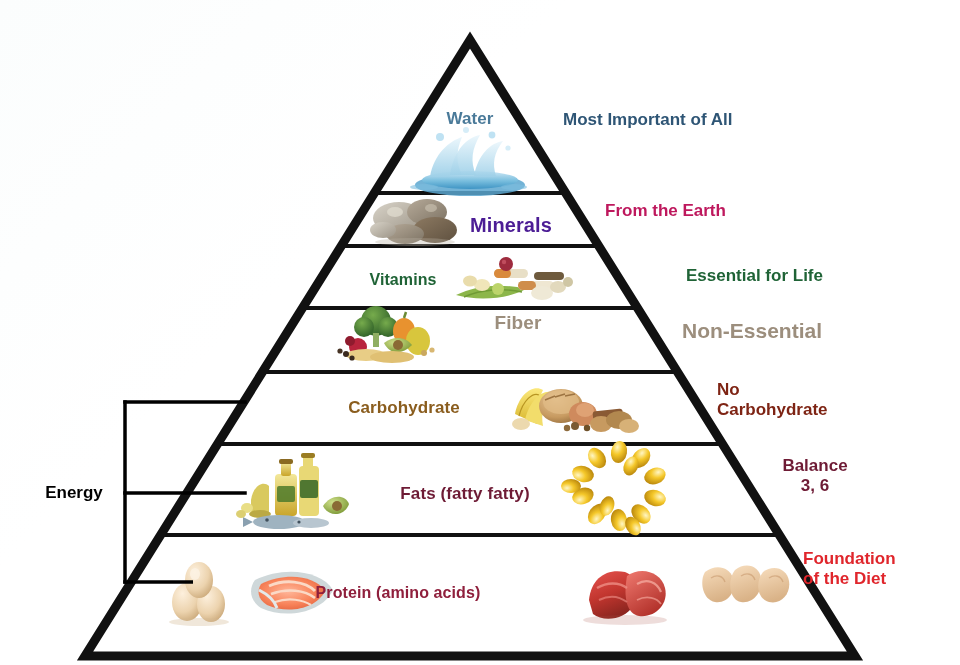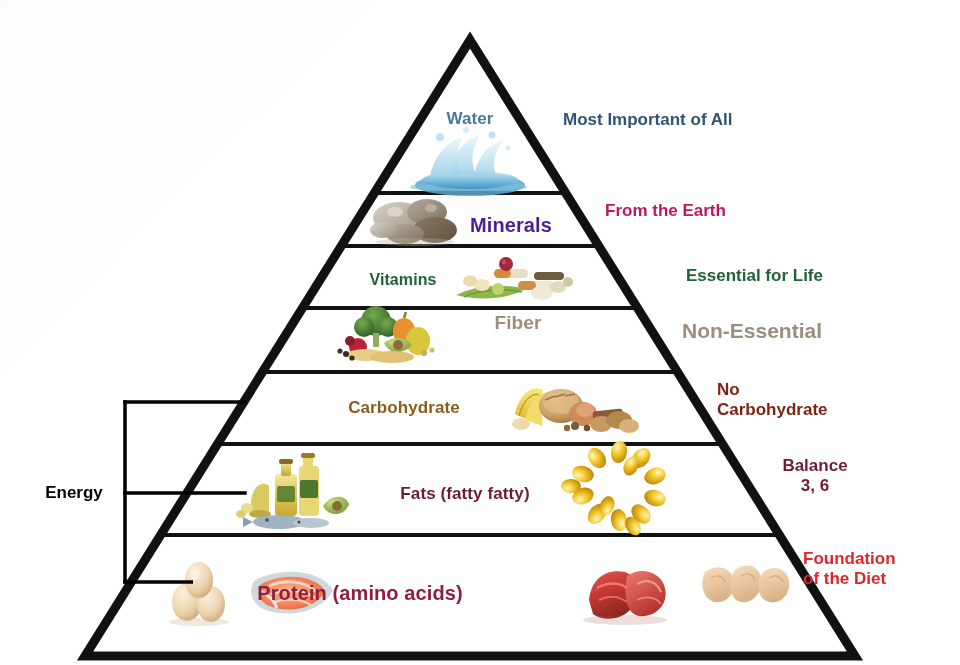--- a/index.html
+++ b/index.html
@@ -323,21 +323,21 @@
       </g>
   </svg>
 
   <div id="tier-labels">
       <div class="tier-label" style="left: 470px; top: 119px; color: rgb(74, 122, 153); font-size: 17px;">Water</div>
       <div class="tier-label" style="left: 511px; top: 225px; color: #4c1d95; font-size: 20px;">Minerals</div>
       <div class="tier-label" style="left: 403px; top: 280px; color: rgb(31, 99, 54); font-size: 16px;">Vitamins</div>
       <div class="tier-label" style="left: 518px; top: 323px; color: rgb(156, 142, 125); font-size: 19px;">Fiber</div>
       <div class="tier-label" style="left: 404px; top: 408px; color: rgb(138, 93, 30); font-size: 17px;">Carbohydrate</div>
       <div class="tier-label" style="left: 465px; top: 494px; color: rgb(110, 27, 53); font-size: 17px;">Fats (fatty fatty)</div>
-      <div class="tier-label" style="left: 360px; top: 593px; color: rgb(143, 31, 60); font-size: 20px;">Protein (amino acids)</div>
+      <div class="tier-label" style="left: 398px; top: 593px; color: rgb(143, 31, 60); font-size: 16px;">Protein (amino acids)</div>
     </div>
   <div id="annotations">
       <div class="annot" style="left: 563px; top: 120px; color: rgb(46, 85, 117); font-size: 17px;">Most Important of All</div>
       <div class="annot" style="left: 605px; top: 211px; color: #be185d; font-size: 17px;">From the Earth</div>
       <div class="annot" style="left: 645px; top: 276px; color: rgb(31, 99, 54); font-size: 17px; margin-left: 41px;">Essential for Life</div>
       <div class="annot" style="left: 682px; top: 331px; color: rgb(156, 142, 125); font-size: 21px;">Non-Essential</div>
       <div class="annot" style="left: 717px; top: 400px; color: rgb(126, 36, 20); font-size: 17px;">No Carbohydrate</div>
       <div class="annot" style="left: 777px; top: 476px; color: rgb(110, 27, 53); font-size: 17px; text-align: center;">Balance 3, 6</div>
       <div class="annot" style="left: 803px; top: 569px; color: rgb(224, 38, 44); font-size: 17px;">Foundation
 of the Diet</div>

